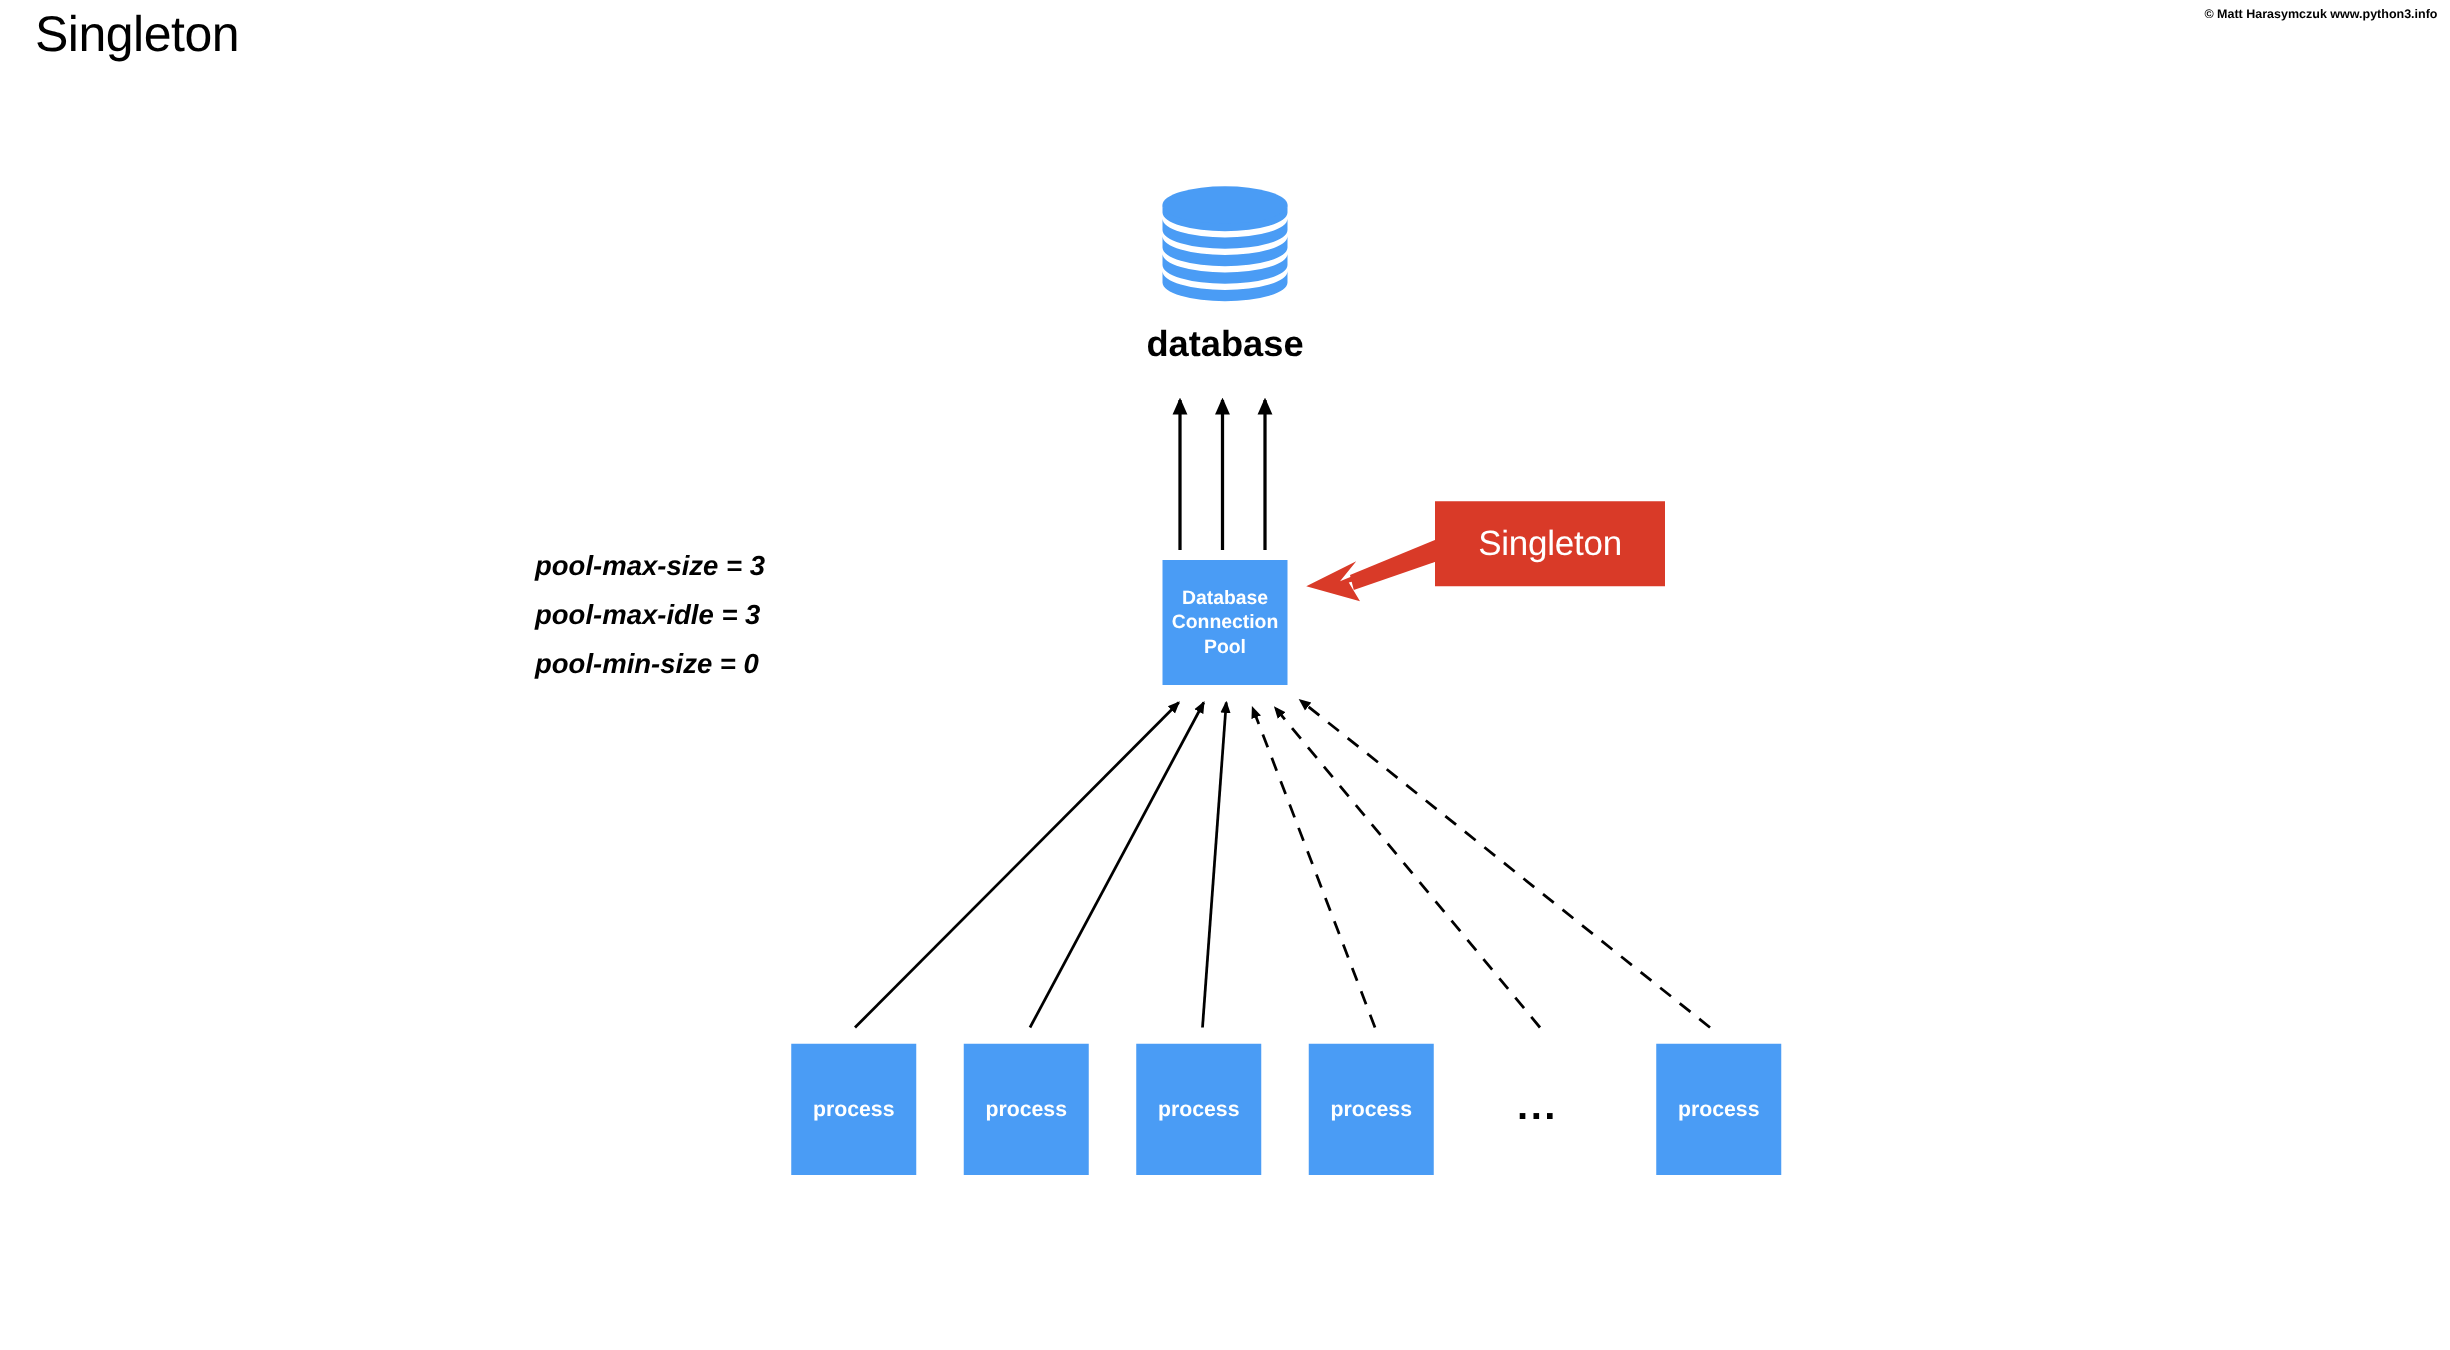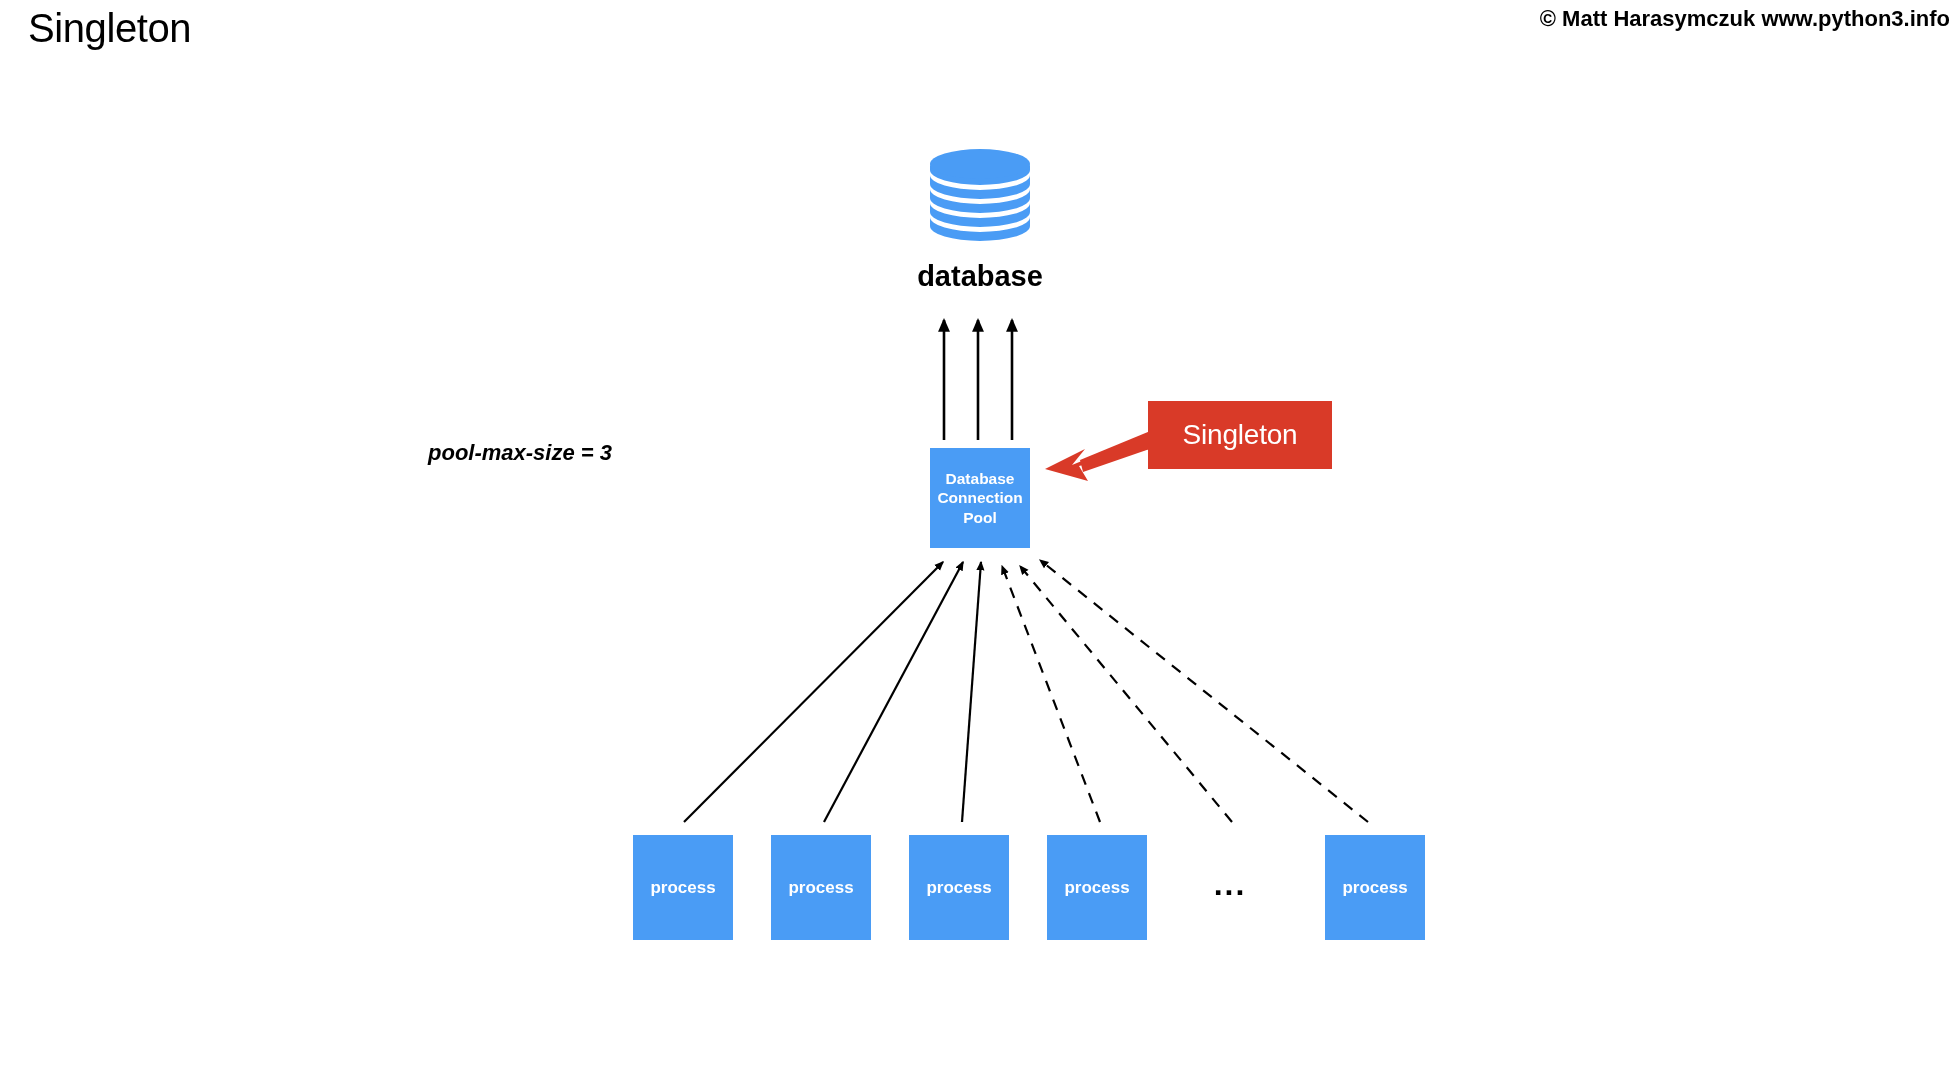--- a/index.html
+++ b/index.html
@@ -24,21 +24,21 @@
     font-size: 40px;
     font-weight: 500;
     color: #000000;
     letter-spacing: -0.4px;
     white-space: nowrap;
   }
   #copyright {
     position: absolute;
     right: 10px;
     top: 6px;
-    font-size: 22px;
+    font-size: 10px;
     font-weight: bold;
     color: #000000;
     white-space: nowrap;
   }
 
   
   #canvas {
     position: absolute;
     left: 0;
     top: 0;
@@ -197,20 +197,22 @@
       <path d="M 2 22 a 50 15 0 0 0 100 0 l 0 -7 a 50 15 0 0 1 -100 0 z"></path>
       <ellipse cx="52" cy="16" rx="50" ry="15"></ellipse>
     </g>
   </svg>
 </div>
 
 <div id="database-label">database</div>
 
 <div id="config-block">
   <div class="config-line">pool-max-size = 3</div>
+  <div class="config-line">pool-max-idle = 3</div>
+  <div class="config-line">pool-min-size = 0</div>
 </div>
 
 <div id="pool-box" style="background: rgb(74, 156, 245);">
   <span id="pool-box-label">Database
 Connection
 Pool</span>
 </div>
 
 <div id="singleton-callout" style="background: rgb(217, 58, 40);">
   <span id="singleton-callout-label">Singleton</span>

